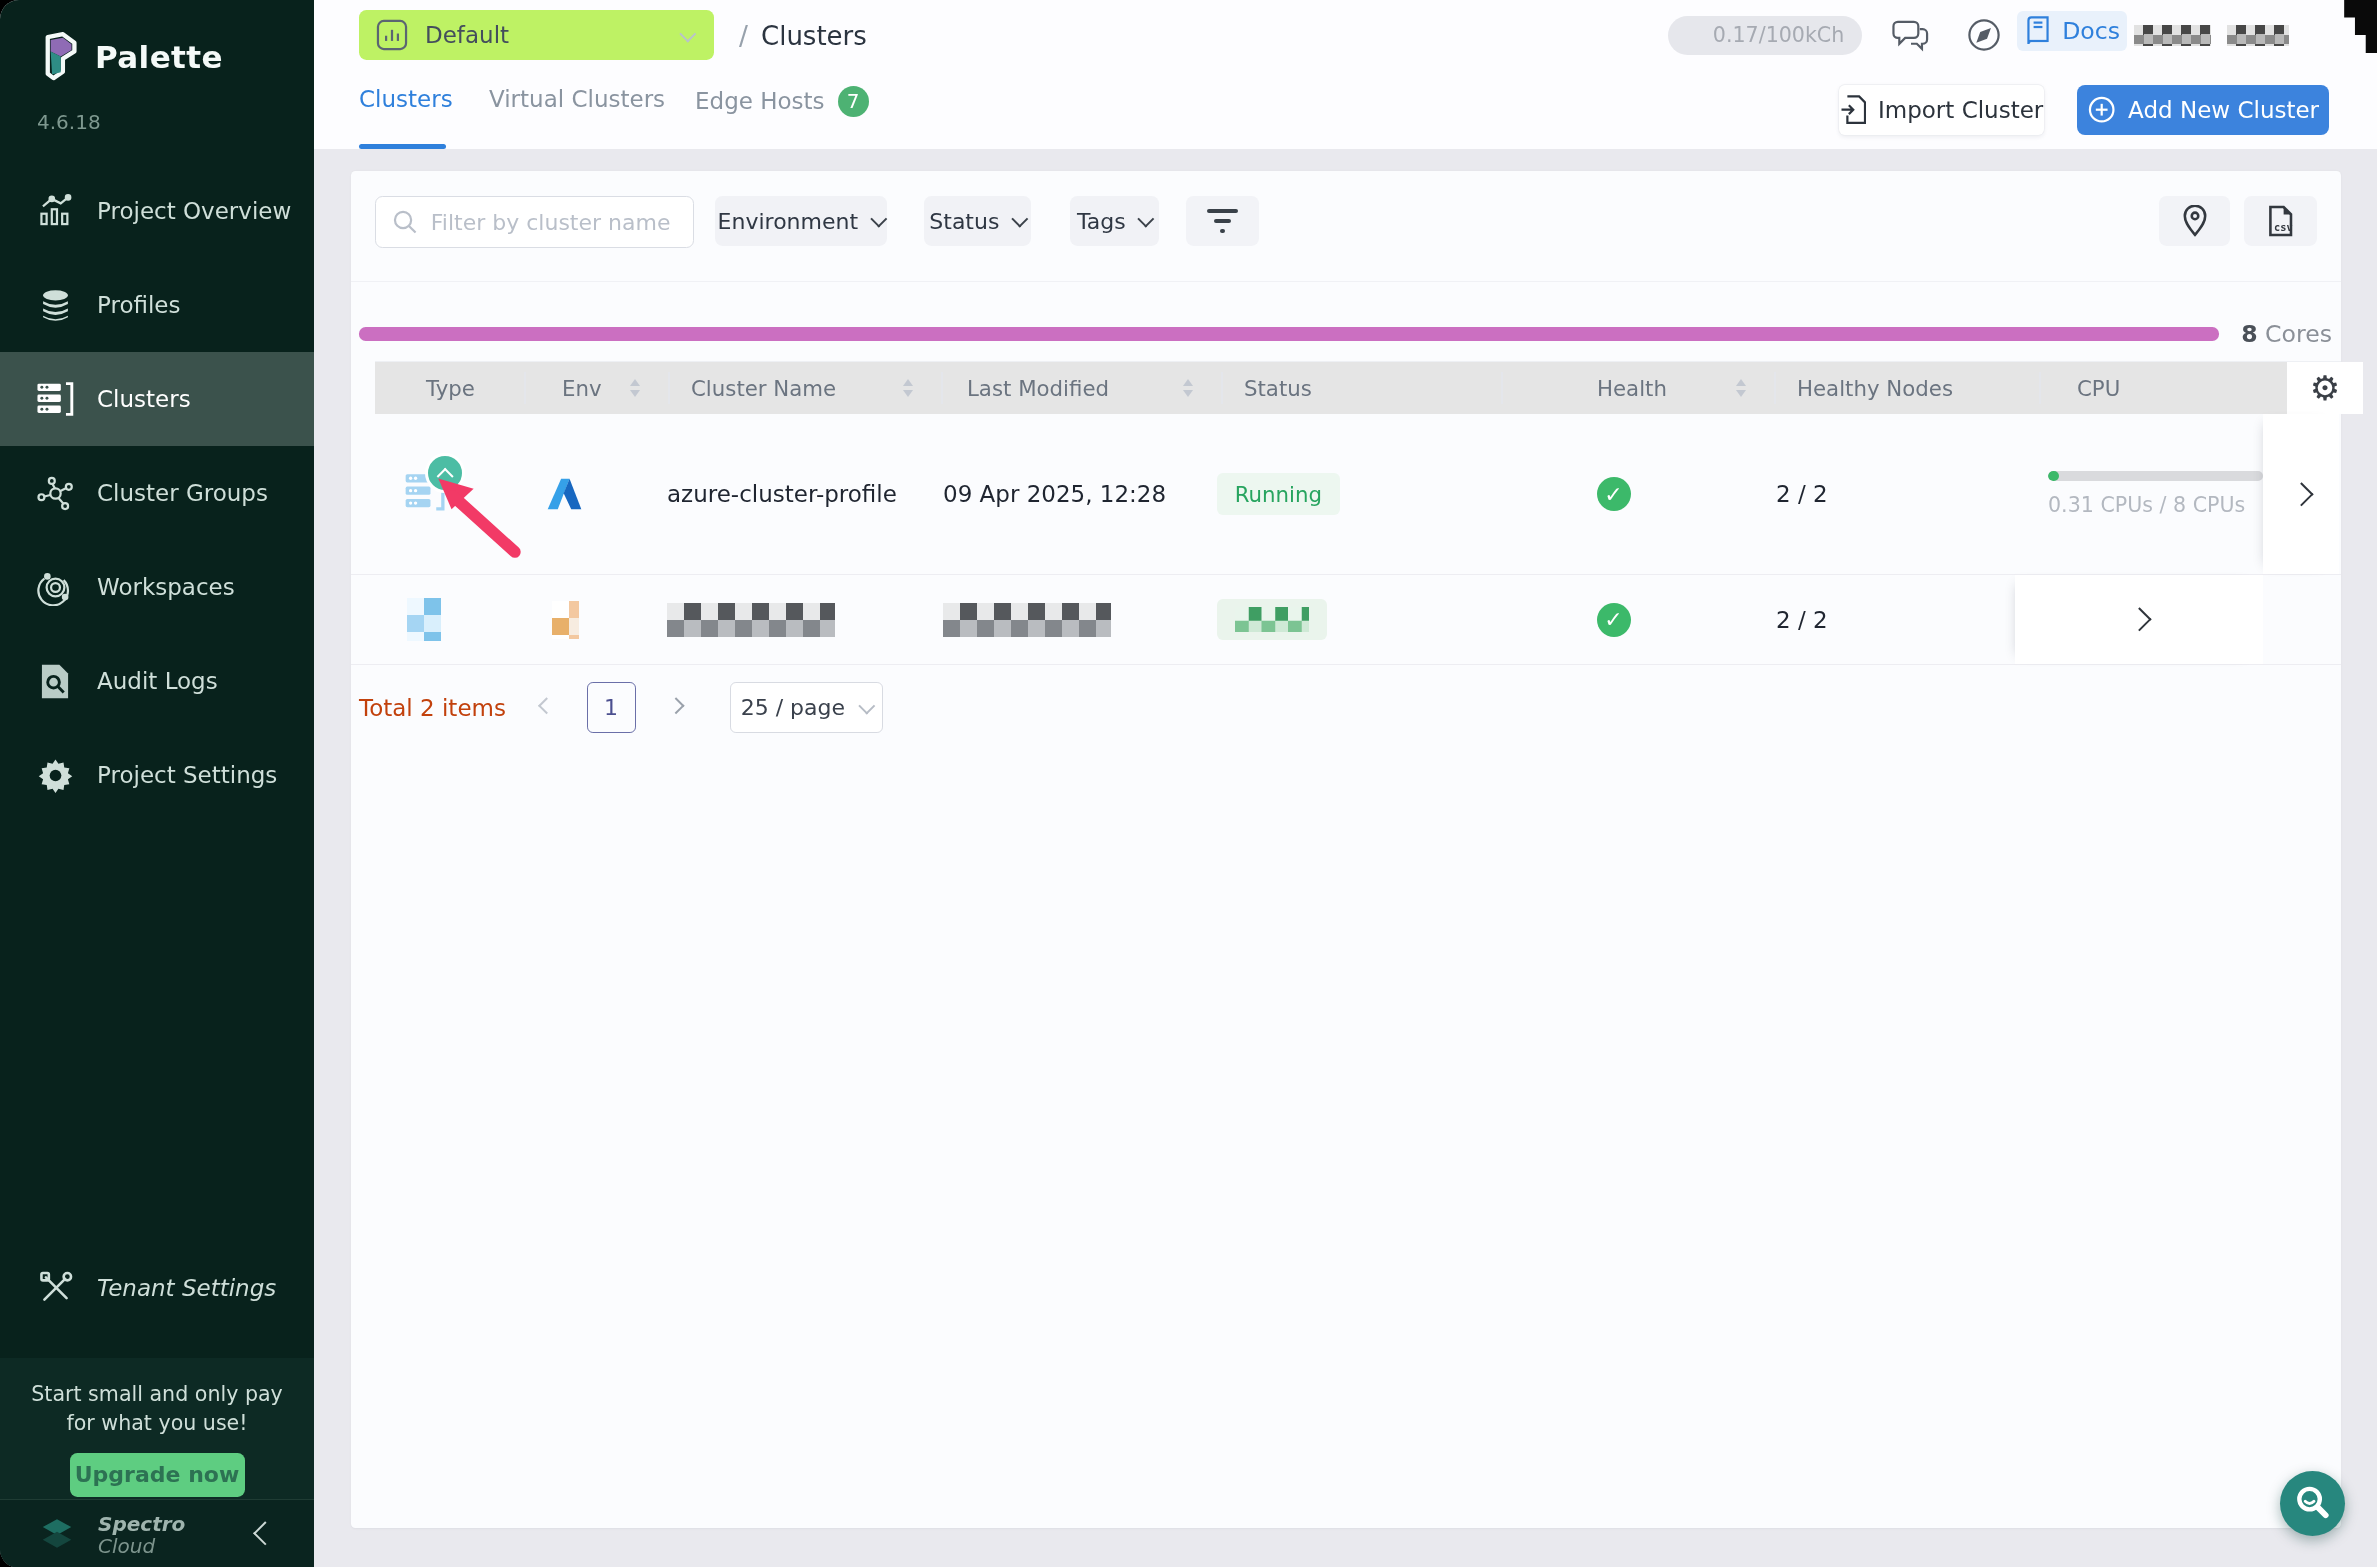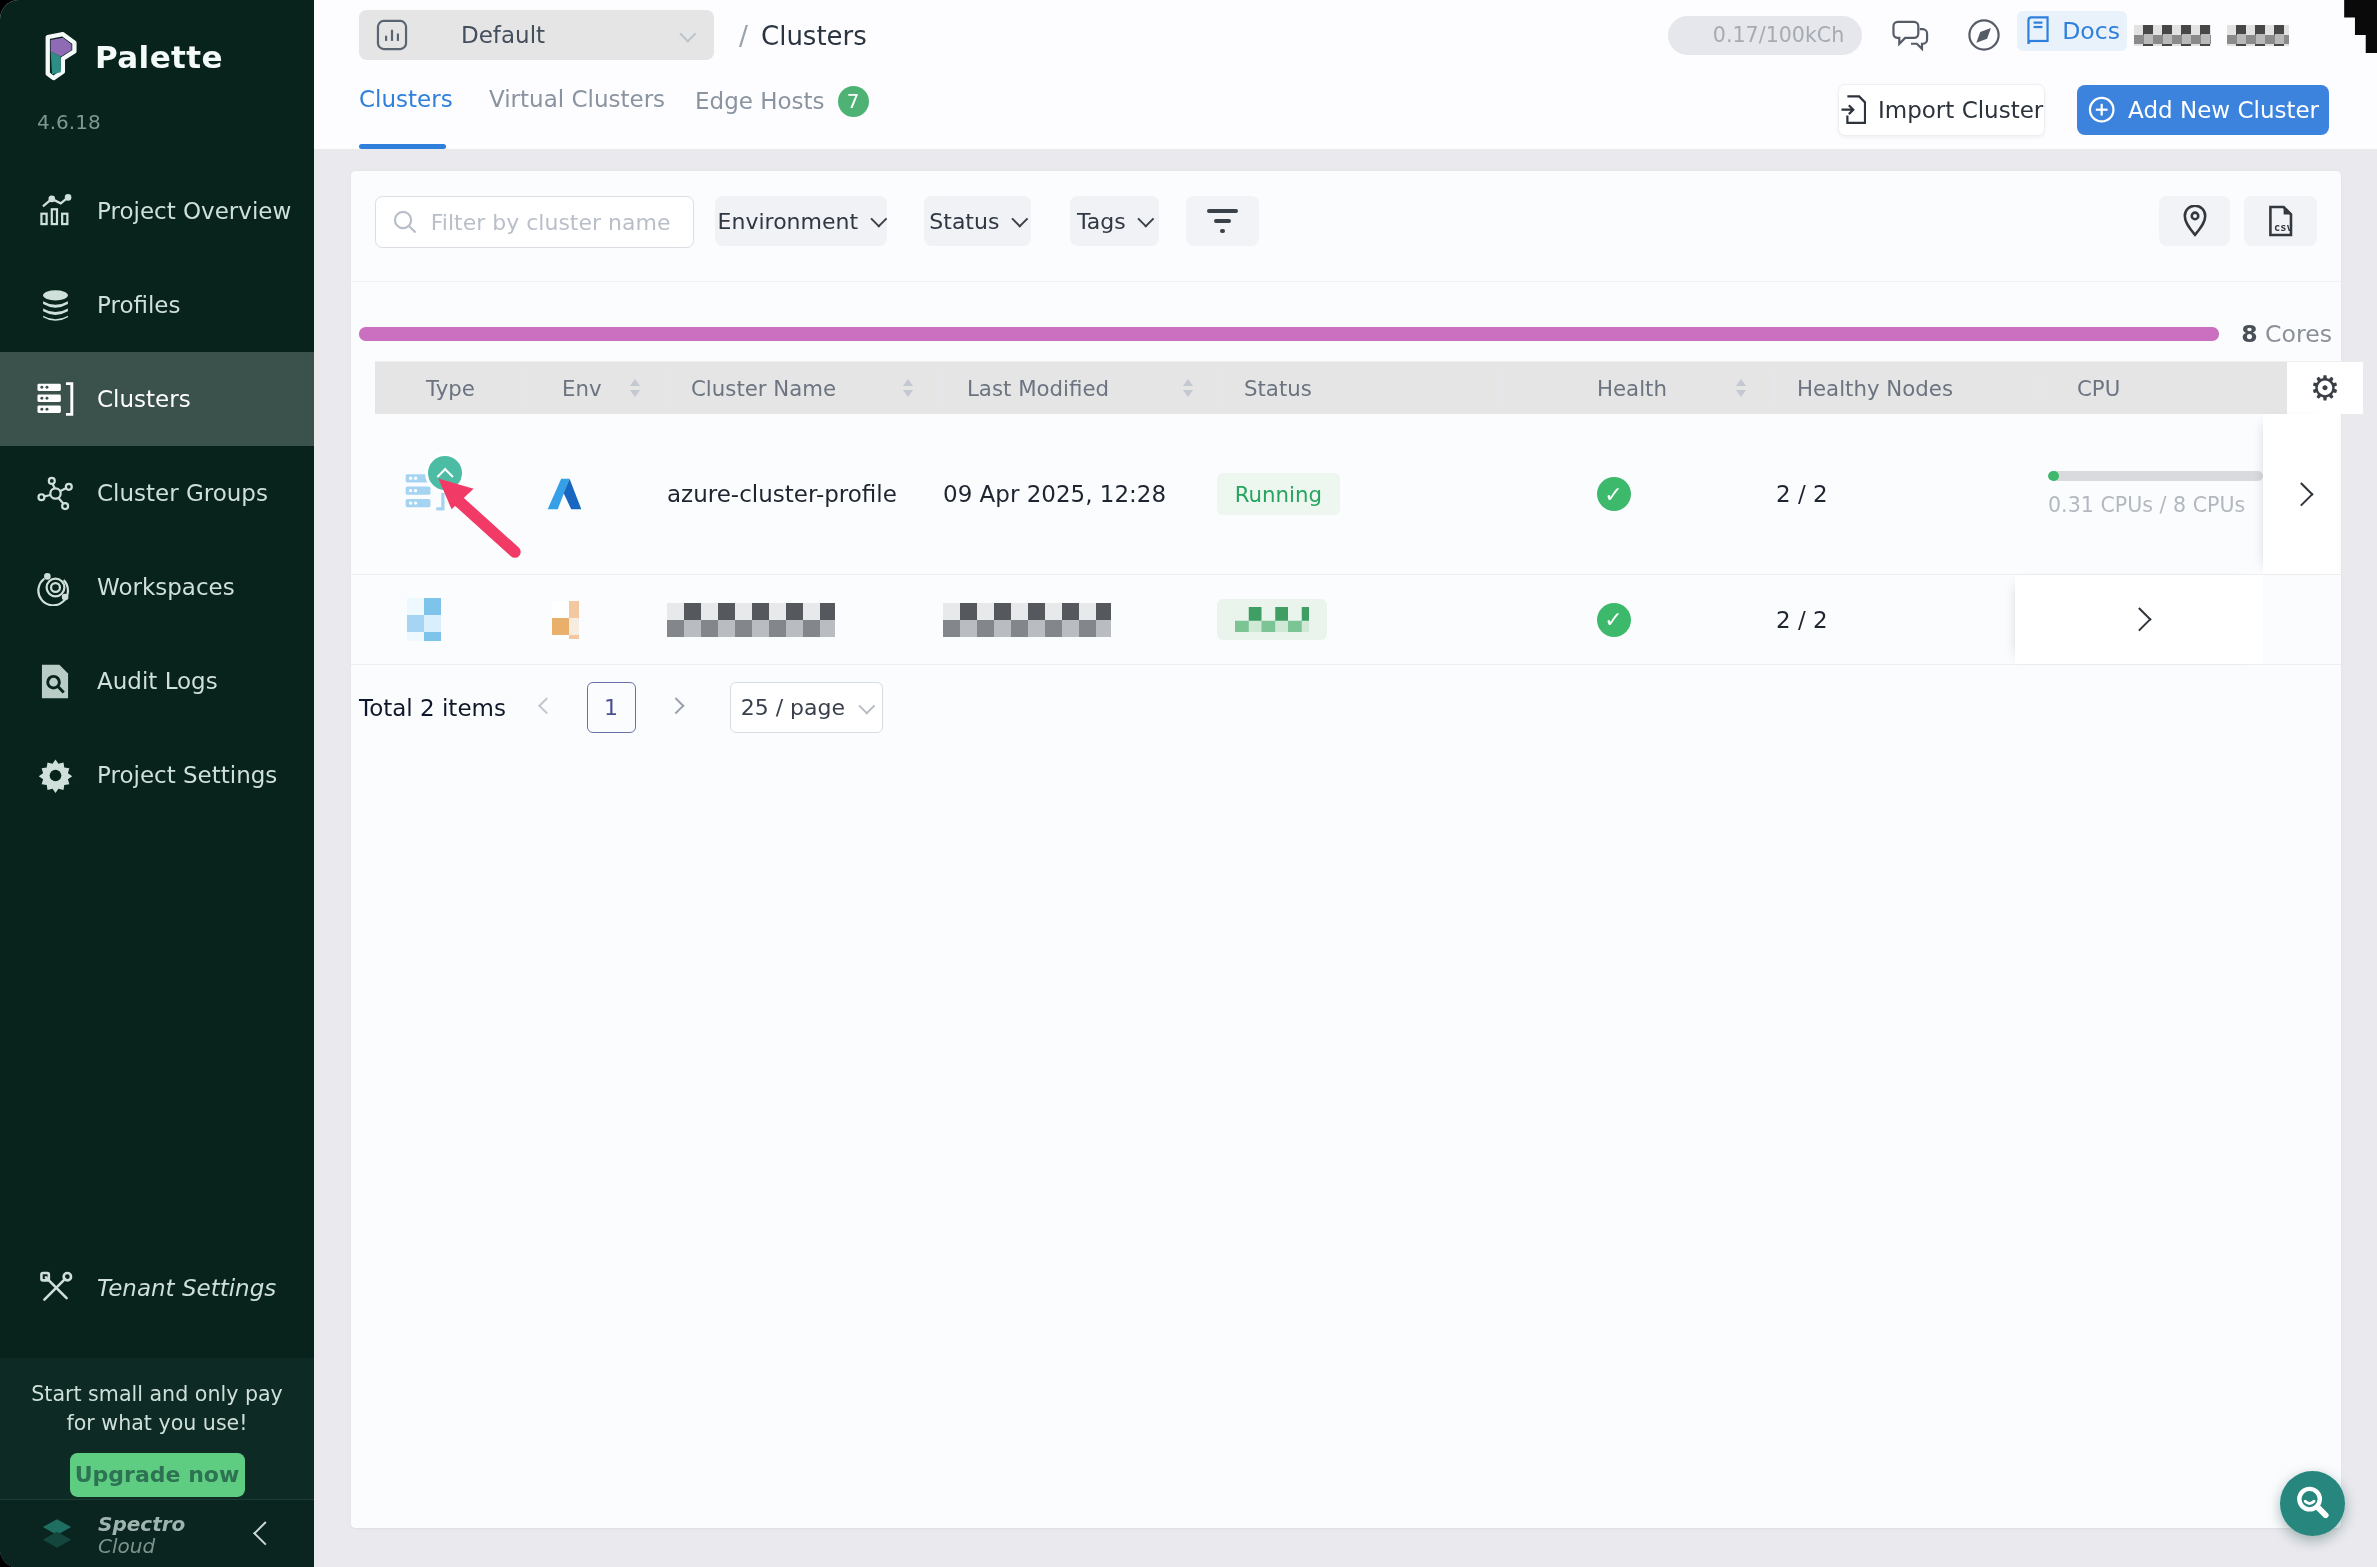--- a/index.html
+++ b/index.html
@@ -24,22 +24,22 @@
       background:#5ecd81;color:#2d7253;font-size:22px;font-weight:700;text-align:center;cursor:pointer;}
   .brand-bar{position:absolute;left:0;top:1499px;width:314px;height:69px;background:#0a241f;border-top:1.5px solid #1f3c34;
       display:flex;align-items:center;}
   .brand-name{margin-left:22px;line-height:22px;font-style:italic;}
   .brand-name .l1{color:#9fb4ae;font-size:20px;font-weight:700;}
   .brand-name .l2{color:#7d948d;font-size:20px;}
   .collapse{margin-left:auto;margin-right:40px;color:#cdd9d5;}
   
   .main{position:absolute;left:314px;top:0;width:2063px;height:1568px;}
   .topbar{position:absolute;left:0;top:0;width:100%;height:71px;background:#fdfdff;}
-  .proj-pill{position:absolute;left:45px;top:10.3px;width:355px;height:50px;border-radius:7.4px;background:#e5e5e5;
-      display:flex;align-items:center;cursor:pointer;gap:36px;}
+  .proj-pill{position:absolute;left:45px;top:10.3px;width:355px;height:50px;border-radius:7.4px;background:#bef264;
+      display:flex;align-items:center;cursor:pointer;}
   .proj-ico{margin-left:16px;}
   .proj-lbl{margin-left:16px;font-size:23px;color:#444e5c;}
   .proj-chev{margin-left:auto;margin-right:20.6px;color:#b9c2cc;}
   .crumb-sep{position:absolute;left:425px;top:20px;font-size:26.5px;color:#97a1ac;}
   .page-title{position:absolute;left:447px;top:20.6px;font-size:26px;color:#2b3440;font-weight:500;}
   .usage-pill{position:absolute;left:1354px;top:15.5px;width:194px;height:39px;border-radius:20px;background:#e6e7ec;
       display:flex;align-items:center;justify-content:flex-end;}
   .usage-pill span{margin-right:17.7px;color:#a6aab2;font-size:20.6px;}
   .top-ico{position:absolute;top:16px;width:38px;height:38px;cursor:pointer;}
   .docs-btn{position:absolute;left:1703px;top:11px;width:110px;height:40px;border-radius:5.9px;background:#e9f1fb;
@@ -117,21 +117,21 @@
   .chev.badge-up{width:10.3px;height:10.3px;border-width:2.9px;color:#fff;transform:rotate(-135deg);margin-top:7.4px;}
   
   .pxr{background-size:34px 34px;}
   .pxr.dark{background-image:conic-gradient(#55585c 25%,#b9bcc0 0 50%,#83878c 0 75%,#e8e9ea 0);}
   .pxr.blue{background-image:conic-gradient(#7ec3ea 25%,#d9effc 0 50%,#a5d5f3 0 75%,#eef8ff 0);}
   .pxr.orange{background-image:conic-gradient(#f3c8a0 25%,#f7ece0 0 50%,#e8b06a 0 75%,#ffffff 0);}
   .pxr.green{background-image:conic-gradient(#3f9e63 25%,#cfe9d6 0 50%,#7cc493 0 75%,#e9f5ec 0);background-size:26.5px 26.5px;}
   .status-pill.redacted{background:#eaf4ec;width:110px;height:41px;display:flex;align-items:center;justify-content:center;padding:0;}
   
   .pager{position:absolute;left:8px;top:512px;display:flex;align-items:center;height:49px;}
-  .pager-total{font-size:23px;color:#0f172a;}
+  .pager-total{font-size:23px;color:#c2410c;}
   .pg-arrow{margin-left:35px;color:#c3c8d0;cursor:pointer;}
   .pg-arrow.next{margin-left:34px;color:#9aa1ab;}
   .pg-box{margin-left:34px;width:47px;height:49px;border:1.5px solid #6a6fa8;border-radius:5.9px;color:#4b4f8f;font-size:22px;
       display:flex;align-items:center;justify-content:center;cursor:pointer;}
   .size-box{margin-left:49px;width:151px;height:49px;border:1.5px solid #d8dbe2;border-radius:5.9px;background:#fff;
       display:flex;align-items:center;justify-content:center;gap:16px;font-size:22px;color:#3a414c;cursor:pointer;}
   .size-box .chev{color:#b6bcc5;}
   
   .fab{position:absolute;left:2280px;top:1471px;width:65px;height:65px;border-radius:50%;background:#27877e;
       box-shadow:0 4.4px 13.2px rgba(10,60,55,.35);display:flex;align-items:center;justify-content:center;cursor:pointer;}

